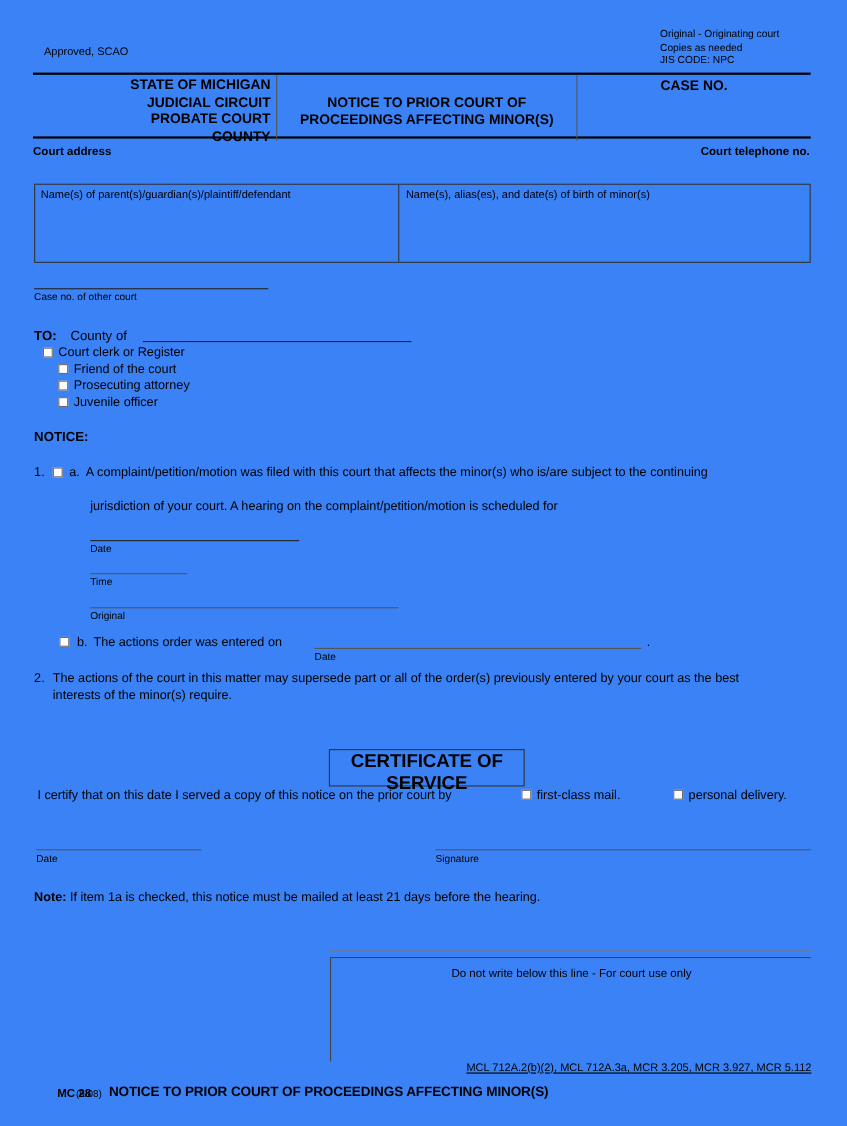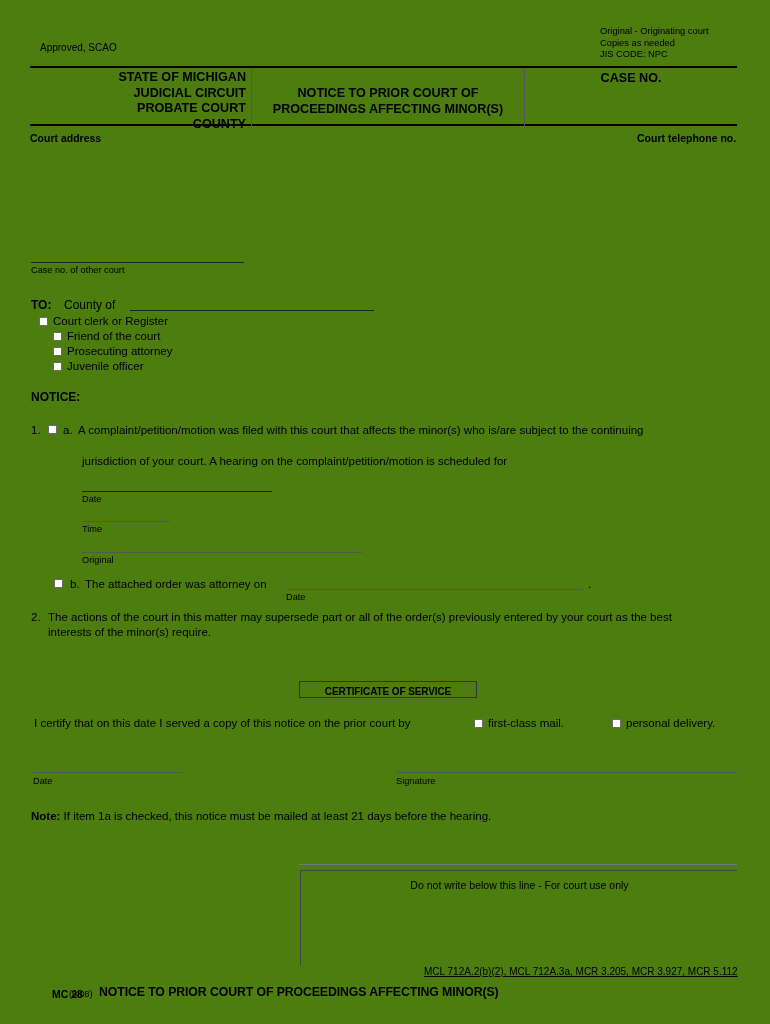--- a/index.html
+++ b/index.html
@@ -9,21 +9,21 @@
     background: #ffffff;
   }
   body {
     font-family: "Liberation Sans", sans-serif;
     color: #000000;
   }
   #page {
     position: relative;
     width: 770px;
     height: 1024px;
-    background: #4d7c0f;
+    background: #3b82f6;
     overflow: hidden;
   }
   .abs { position: absolute; }
   .t-body    { font-size: 11.5px; line-height: 15px; }
   .bold      { font-weight: bold; }
 
   
   #distribution {
     left: 600px; top: 26px; width: 170px;
     font-size: 9.3px; line-height: 11.6px;
@@ -110,25 +110,25 @@
     vertical-align: -1px;
   }
 
   
   .to-line { font-size: 12px; }
   .to-opt { font-size: 11.5px; line-height: 15.5px; white-space: nowrap; }
   .to-opt .lbl { margin-left: 5px; }
 
   
   #cos-box {
-    left: 299px; top: 681px; width: 178px; height: 17px;
+    left: 299px; top: 681px; width: 178px; height: 34px;
     border: 1px solid #333;
     box-sizing: border-box;
     text-align: center;
-    font-size: 10px;
+    font-size: 17px;
     font-weight: bold;
     line-height: 20px;
     letter-spacing: -0.1px;
   }
 
   
   #court-use-box {
     left: 300px; top: 870px; width: 437px; height: 95px;
     border-top: 1px solid #444;
     border-left: 1px solid #444;
@@ -183,20 +183,28 @@
     <div id="hdr-mid" class="abs">
       <div>NOTICE TO PRIOR COURT OF</div>
       <div>PROCEEDINGS AFFECTING MINOR(S)</div>
     </div>
 
   </div>
 
   <div id="court-address" class="abs">Court address</div>
   <div id="court-phone" class="abs">Court telephone no.</div>
 
+  <div id="party-box" class="abs">
+    <div id="party-left" class="abs">
+      <span>Name(s) of parent(s)/guardian(s)/plaintiff/defendant</span>
+    </div>
+    <div id="party-right" class="abs">
+      <span>Name(s), alias(es), and date(s) of birth of minor(s)</span>
+    </div>
+  </div>
 
   <div class="abs rule rule-dark" style="left:31px; top:262px; width:213px;"></div>
   <div class="abs caption" style="left:31px; top:265px;">Case no. of other court</div>
 
   <div class="abs to-line bold" style="left:31px; top:298px;">TO:</div>
   <div class="abs to-line" style="left:64px; top:298px;">County of</div>
   <div class="abs rule rule-dark" style="left:130px; top:310px; width:244px;"></div>
 
   <div class="abs to-opt" style="left:39px; top:314px;">
     <span class="cbox"></span><span class="lbl">Court clerk or Register</span>
@@ -223,21 +231,21 @@
   <div class="abs caption" style="left:82px; top:494px;">Date</div>
 
   <div class="abs rule" style="left:82px; top:521px; width:88px;"></div>
   <div class="abs caption" style="left:82px; top:524px;">Time</div>
 
   <div class="abs rule" style="left:82px; top:552px; width:280px;"></div>
   <div class="abs caption" style="left:82px; top:555px;">Original</div>
 
   <span class="abs cbox" style="left:54px; top:579px;"></span>
   <div class="abs t-body" style="left:70px; top:577px;">b.</div>
-  <div class="abs t-body" style="left:85px; top:577px;">The attached order was attorney on</div>
+  <div class="abs t-body" style="left:85px; top:577px;">The actions order was entered on</div>
   <div class="abs rule" style="left:286px; top:589px; width:297px;"></div>
   <div class="abs caption" style="left:286px; top:592px;">Date</div>
   <div class="abs t-body" style="left:588px; top:577px;">.</div>
 
   <div class="abs t-body" style="left:31px; top:610px;">2.</div>
   <div class="abs t-body" style="left:48px; top:610px; width:700px;">The actions of the court in this matter may supersede part or all of the order(s) previously entered by your court as the best</div>
   <div class="abs t-body" style="left:48px; top:625px; width:700px;">interests of the minor(s) require.</div>
 
   <div id="cos-box" class="abs">
     <span>CERTIFICATE OF SERVICE</span>

